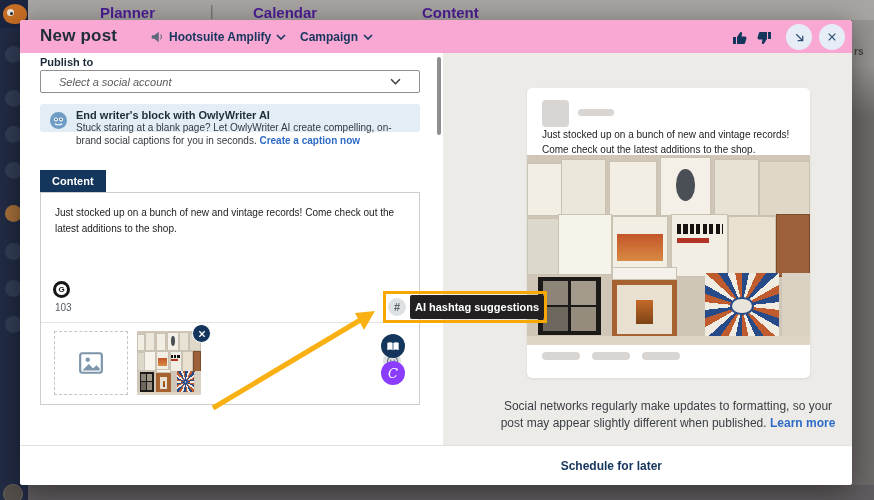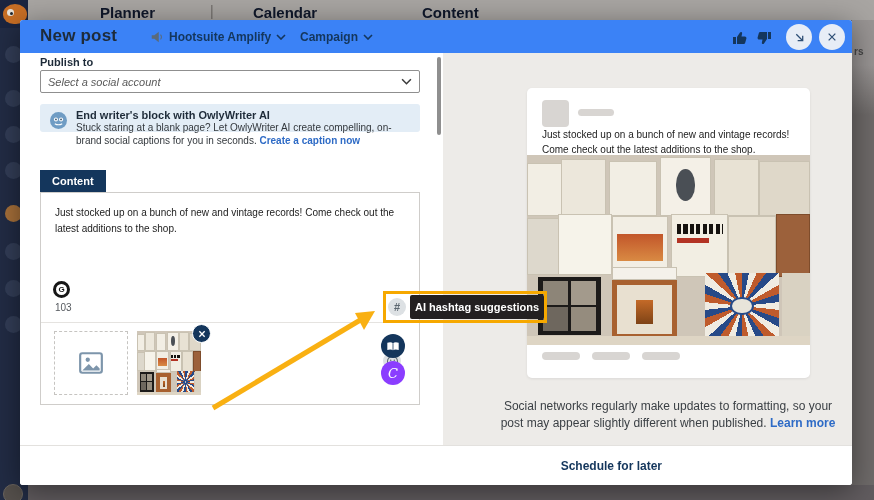--- a/index.html
+++ b/index.html
@@ -9,44 +9,44 @@
   
   .sidebar { position:absolute; left:0; top:0; width:28px; height:500px; background:#222c45; }
   .logo-tile { position:absolute; left:0; top:0; width:28px; height:28px; background:#1b2540; overflow:hidden; }
   .owl { position:absolute; left:3px; top:4px; width:24px; height:20px; background:#c96f25; border-radius:50% 50% 45% 45%; }
   .owl:before { content:""; position:absolute; left:4px; top:5px; width:7px; height:7px; border-radius:50%; background:#e9e3da; }
   .owl:after { content:""; position:absolute; left:6.5px; top:7.5px; width:3px; height:3px; border-radius:50%; background:#22272e; }
   .side-ic { position:absolute; left:5px; width:17px; height:17px; border-radius:50%; background:#333e58; }
   .side-ic.orange { background:#a8713a; }
   .side-avatar { position:absolute; left:3px; top:484px; width:20px; height:20px; border-radius:50%; background:#55504c; border:1px solid #6b655f; }
   .topbar { position:absolute; left:28px; top:0; width:846px; height:20px; background:#a8a5a2; }
-  .bg-tab { position:absolute; top:4px; font-size:15px; font-weight:bold; color:#0f172a; }
+  .bg-tab { position:absolute; top:4px; font-size:15px; font-weight:bold; color:#4c1d95; }
   .bg-sep { position:absolute; top:3px; font-size:14px; color:#6e6b68; }
   .dim-right { position:absolute; left:852px; top:20px; width:22px; height:465px;
                background:linear-gradient(#989493 0 45px, #6e6a69 95px); }
   .bg-cutoff { position:absolute; left:854px; top:46px; font-size:10px; font-weight:bold; color:#474747; }
   .dim-bottom { position:absolute; left:28px; top:485px; width:846px; height:15px; background:#615c5f; }
 
   
   .modal { position:absolute; left:20px; top:20px; width:832px; height:465px; background:#fff;
            border-radius:3px; box-shadow:0 6px 30px rgba(0,0,0,.45); }
-  .mheader { position:absolute; left:0; top:0; width:832px; height:33px; background:#3b82f6; border-radius:3px 3px 0 0; }
+  .mheader { position:absolute; left:0; top:0; width:832px; height:33px; background:#f9a8d4; border-radius:3px 3px 0 0; }
   .mtitle { position:absolute; left:20px; top:6px; font-size:17px; font-weight:bold; color:#1e2b39; letter-spacing:.2px; }
   .hgroup { position:absolute; top:10px; display:flex; align-items:center; gap:5px; cursor:pointer; }
   .hgroup .lbl { font-size:12px; font-weight:bold; color:#14365c; }
   .hbtn-ic { position:absolute; top:10px; width:16px; height:16px; }
   .circ-btn { position:absolute; top:4px; width:26px; height:26px; border-radius:50%; background:#e7edf6;
               display:flex; align-items:center; justify-content:center; cursor:pointer; }
 
   
   .lpane { position:absolute; left:0; top:33px; width:423px; height:392px; background:#fff; }
   .scroll-thumb { position:absolute; left:417px; top:4px; width:4px; height:78px; background:#8f8f8f; border-radius:2px; }
   .field-label { position:absolute; left:20px; top:3px; font-size:11px; font-weight:bold; color:#1e2b39; }
   .select { position:absolute; left:20px; top:17px; width:380px; height:23px; border:1px solid #8f8f8f; border-radius:2px;
-            background:#fff; display:flex; align-items:center; padding:0 7px; cursor:pointer; }
+            background:#fff; display:flex; align-items:center; padding:0 18px; cursor:pointer; }
   .select .ph { font-size:11px; font-style:italic; color:#5a5a5a; flex:1; }
   .infobox { position:absolute; left:20px; top:51px; width:380px; height:28px; background:#e3edf6; border-radius:3px; }
   .info-ic { position:absolute; left:10px; top:8px; width:17px; height:17px; }
   .info-title { position:absolute; left:36px; top:5px; font-size:11px; font-weight:bold; color:#1e2b39; }
   .info-body { position:absolute; left:36px; top:17px; width:336px; font-size:10px; line-height:1.3; color:#33383d; }
   .info-body a { color:#2e6bc6; font-weight:bold; text-decoration:none; cursor:pointer; }
   .ctab { position:absolute; left:20px; top:117px; height:22px; padding:0 12px; background:#14365c; color:#fff;
           font-size:11px; font-weight:bold; display:flex; align-items:center; }
   .ccard { position:absolute; left:20px; top:139px; width:380px; height:213px; border:1px solid #cfcdca; background:#fff; }
   .post-text { position:absolute; left:14px; top:12px; width:356px; font-size:10px; line-height:1.55; color:#222; }

